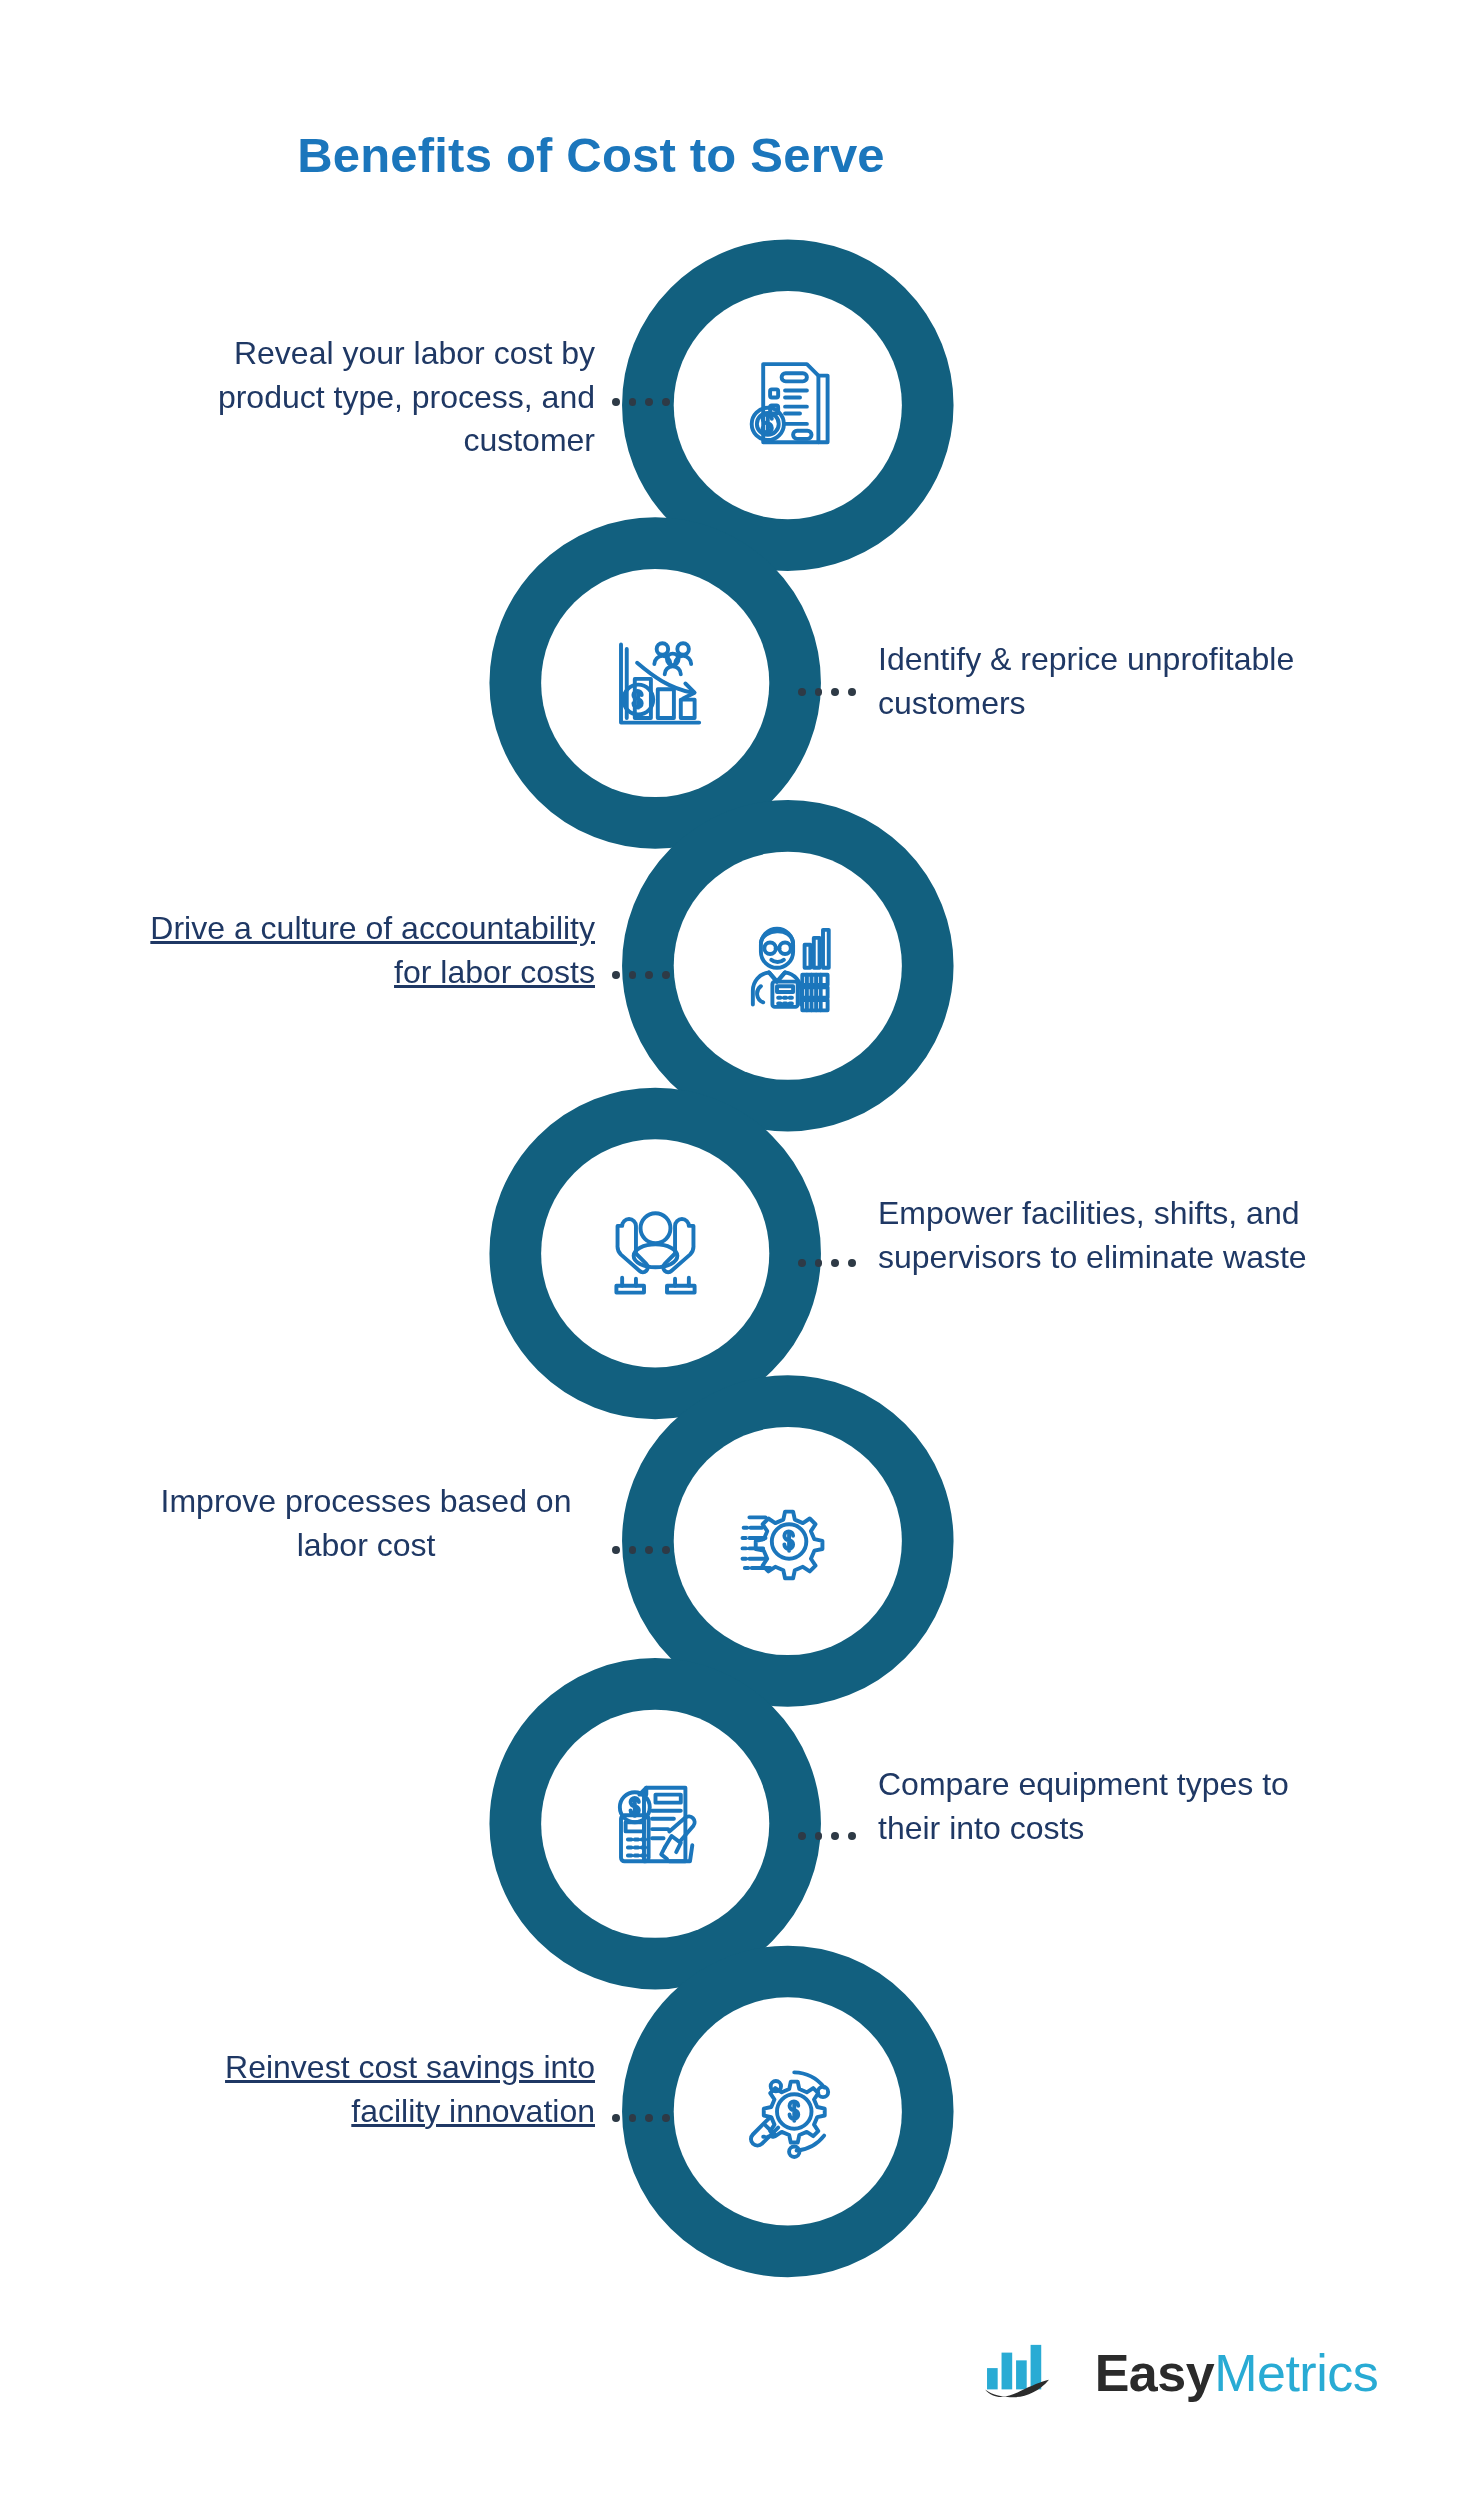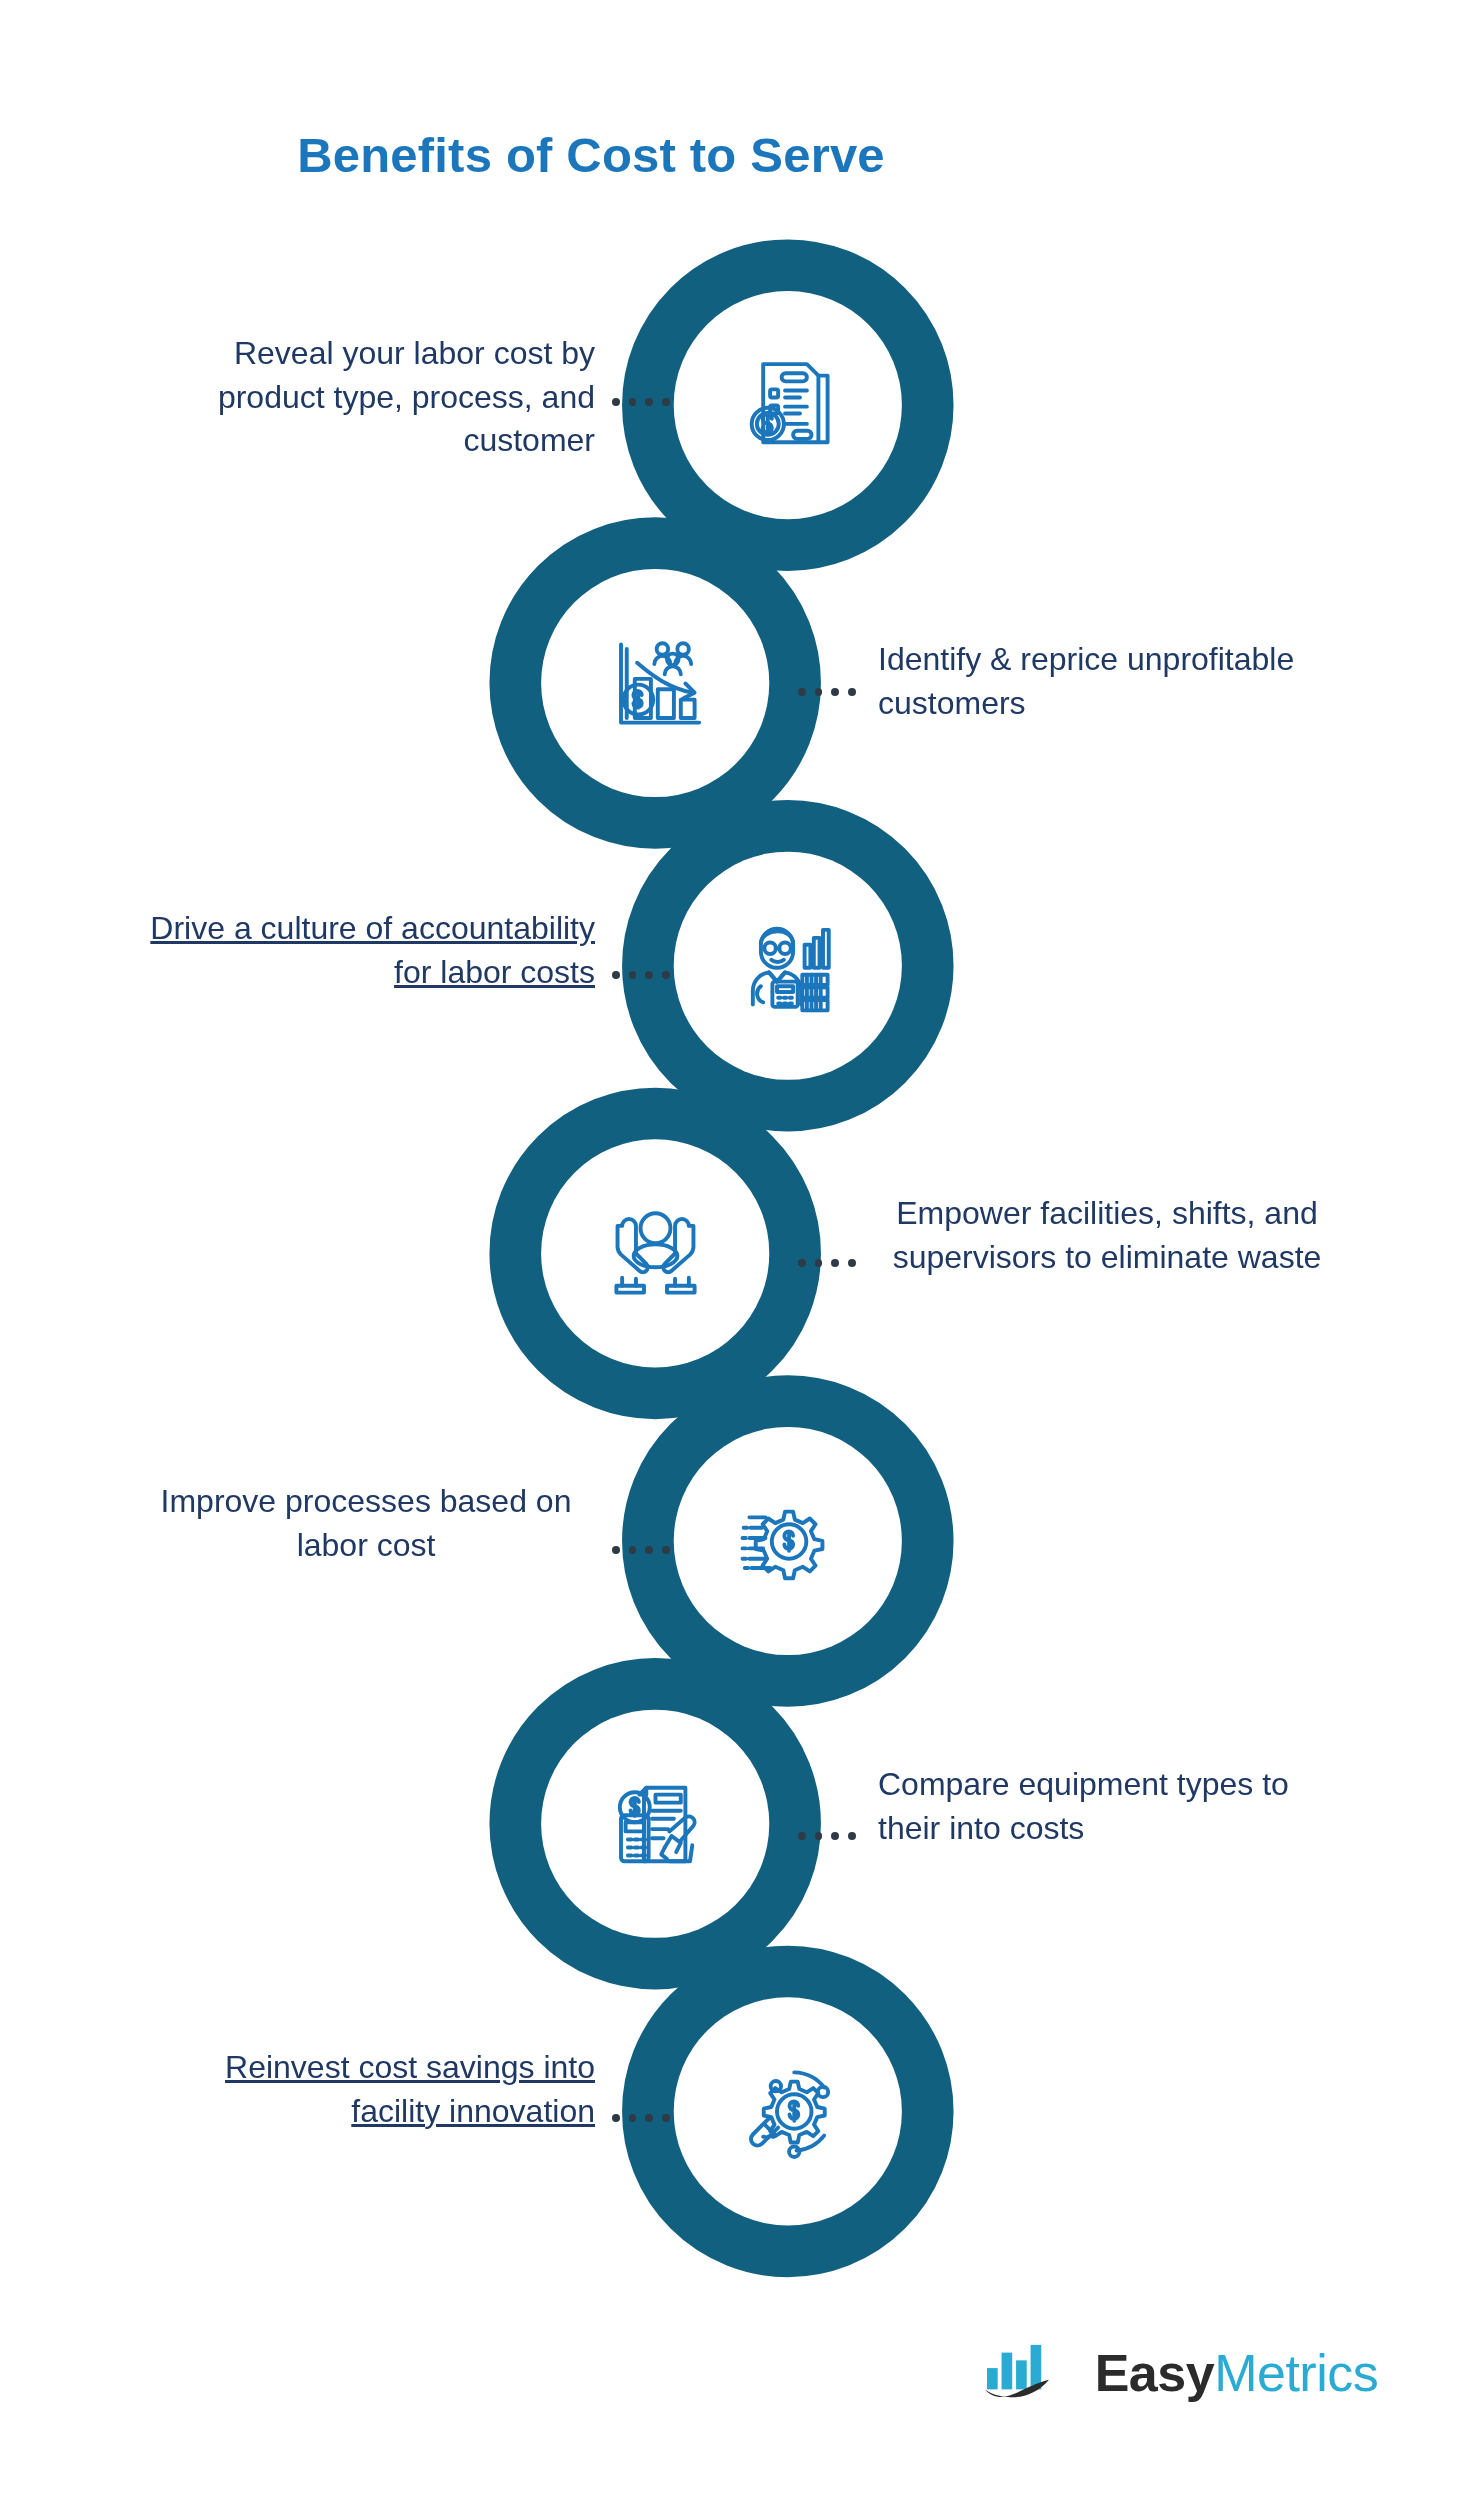--- a/index.html
+++ b/index.html
@@ -293,21 +293,21 @@
 </div>
 
 <div class="caption right-align" style="left:137px; top:907px;text-decoration:underline;">Drive a culture of accountability for labor costs</div>
 <div class="dots" style="left:612px; top:971px;">
   <i></i>
     <i></i>
     <i></i>
     <i></i>
 </div>
 
-<div class="caption left-align" style="left:878px; top:1192px;text-align:center;">Empower facilities, shifts, and supervisors to eliminate waste</div>
+<div class="caption left-align" style="left:878px; top:1192px;">Empower facilities, shifts, and supervisors to eliminate waste</div>
 <div class="dots" style="left:798px; top:1259px;">
   <i></i>
     <i></i>
     <i></i>
     <i></i>
 </div>
 
 <div class="caption right-align" style="left:137px; top:1480px;text-align:center;">Improve processes based on labor cost</div>
 <div class="dots" style="left:612px; top:1546px;">
   <i></i>

